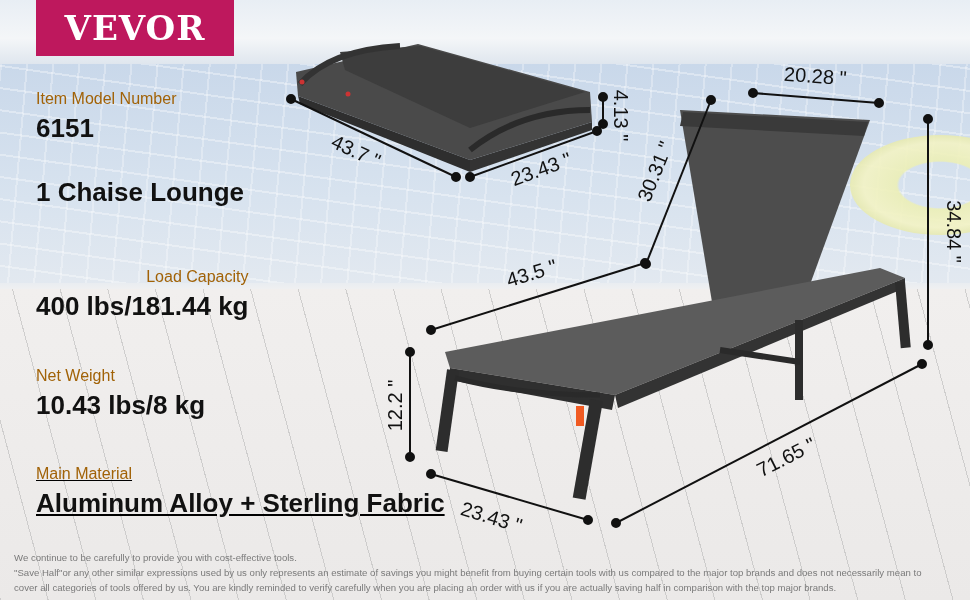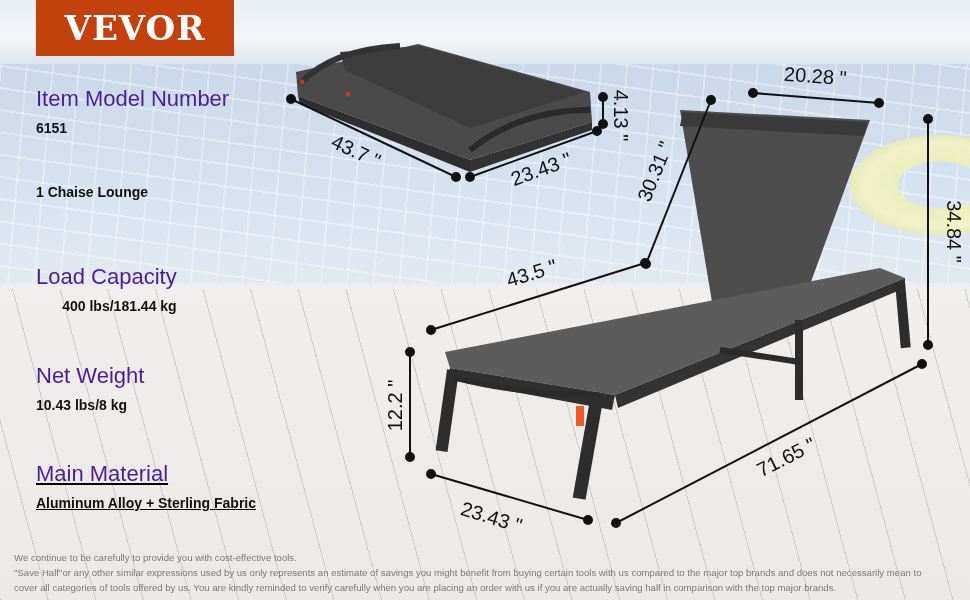--- a/index.html
+++ b/index.html
@@ -13,26 +13,26 @@
       repeating-linear-gradient(8deg, rgba(255,255,255,0.35) 0 2px, transparent 2px 22px),
       repeating-linear-gradient(95deg, rgba(255,255,255,0.3) 0 2px, transparent 2px 26px),
       linear-gradient(#c9d8ea, #d8e3ef 60%, #e3e9f0); }
   .ring { position:absolute; left:850px; top:135px; width:180px; height:100px; border-radius:50%;
     background:radial-gradient(ellipse at center, transparent 32%, #ecefb6 34%, #f3f3c4 60%, #e6e9ae 72%, transparent 74%); opacity:0.9; }
   .deck { position:absolute; left:0; top:289px; width:970px; height:311px;
     background:
       repeating-linear-gradient(75deg, rgba(180,180,180,0.55) 0 1px, transparent 1px 46px),
       linear-gradient(#f1efee,#ebe9e8); }
   .deck-edge { position:absolute; left:0; top:283px; width:970px; height:10px; background:linear-gradient(#e9edf1,#f3f2f1); }
-  .logo { position:absolute; left:36px; top:0; width:198px; height:56px; background:#c2410c;
+  .logo { position:absolute; left:36px; top:0; width:198px; height:56px; background:#be185d;
     display:flex; align-items:center; justify-content:center; }
   .logo span { color:#fff; font-family:"DejaVu Serif", serif; font-weight:bold; font-size:34px; letter-spacing:1px; }
   .spec { position:absolute; left:36px; }
-  .spec .lbl { color:#4c1d95; font-size:22px; line-height:26px; }
-  .spec .val { color:#111; font-size:14px; font-weight:bold; line-height:28px; margin-top:2px; }
+  .spec .lbl { color:#a16207; font-size:16px; line-height:26px; }
+  .spec .val { color:#111; font-size:26px; font-weight:bold; line-height:28px; margin-top:2px; }
   .disclaimer { position:absolute; left:14px; top:550px; width:950px; color:#7a7a7a; font-size:9.6px; line-height:15px; }
   .dim { position:absolute; font-size:20px; color:#111; white-space:nowrap; transform-origin:center center; }
   svg.overlay { position:absolute; left:0; top:0; }
 </style>
 </head>
 <body>
 
 <div class="bg">
   <div class="sky"></div>
   <div class="pool"></div>

